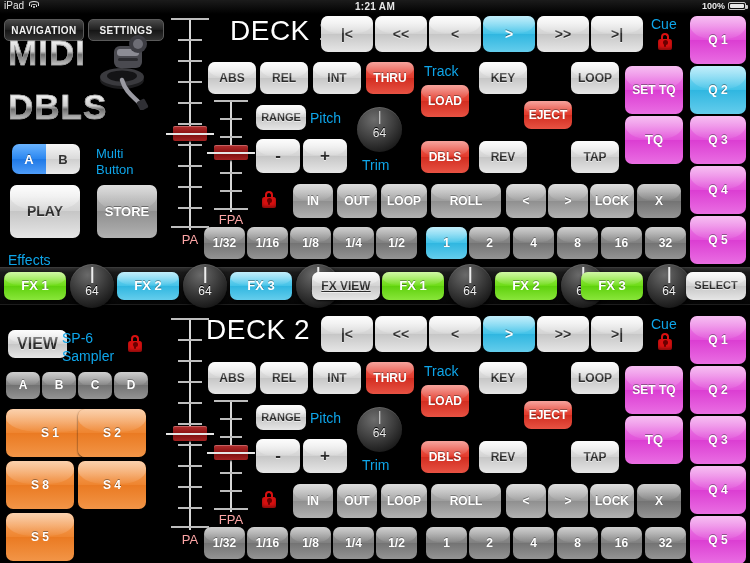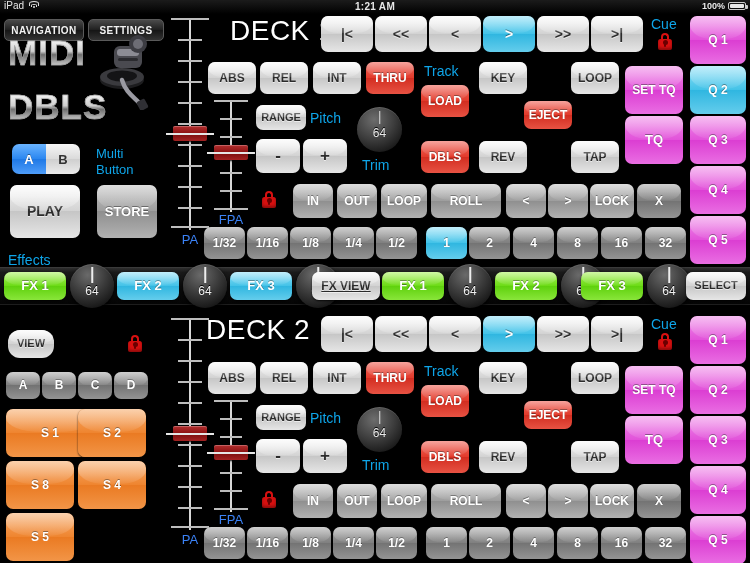--- a/index.html
+++ b/index.html
@@ -95,21 +95,21 @@
 
   
   .fader{position:absolute;}
   .fader .stem{position:absolute;left:50%;transform:translateX(-50%);width:2px;background:#d8d8d8;top:0;bottom:0;}
   .fader .tk{position:absolute;left:50%;transform:translateX(-50%);height:2px;background:#bdbdbd;}
   .fader .cap{position:absolute;left:50%;transform:translateX(-50%);width:34px;height:15px;border-radius:2px;
     background:linear-gradient(#b32f2f,#8e1414 45%,#7d0f0f 55%,#a32222);
     box-shadow:0 1px 2px rgba(0,0,0,.9), inset 0 1px 0 rgba(255,255,255,.25);}
   .fader .cap::after{content:"";position:absolute;left:-7px;right:-7px;top:50%;height:2px;background:#e6e6e6;transform:translateY(-50%);z-index:-1;}
   .fader .cap-line{position:absolute;left:-7px;right:-7px;top:50%;height:2px;background:#e6e6e6;transform:translateY(-50%);}
-  .fader .fname{position:absolute;left:50%;transform:translateX(-50%);font-size:13px;color:#3b82f6;white-space:nowrap;}
+  .fader .fname{position:absolute;left:50%;transform:translateX(-50%);font-size:13px;color:#fca5a5;white-space:nowrap;}
 
   
   .knob{position:absolute;border-radius:50%;
     background:radial-gradient(circle at 38% 28%, #6d6d6d 0%, #3c3c3c 48%, #1b1b1b 78%, #101010 100%);
     box-shadow:0 2px 3px rgba(0,0,0,.9), inset 0 1px 0 rgba(255,255,255,.12);
     display:flex;align-items:center;justify-content:center;}
   .knob .kv{font-size:12px;color:#e8e8e8;font-weight:normal;text-shadow:0 -1px 0 #000;}
   .knob .ptr{position:absolute;left:50%;top:4px;width:1.5px;height:13px;background:#e0e0e0;transform:translateX(-50%);}
 
   
@@ -325,21 +325,25 @@
       <div class="ptr"></div>
       <div class="kv" style="margin-top:9px;">64</div>
     </div>
   <div class="btn s-green" style="left:581px;top:272px;width:62px;height:28px;font-size:13px;">FX 3</div>
   <div class="fxknob" style="left:647px;top:264px;">
       <div class="ptr"></div>
       <div class="kv" style="margin-top:9px;">64</div>
     </div>
   <div class="btn s-white" style="left:686px;top:272px;width:60px;height:28px;font-size:11px;">SELECT</div>
 
-  <div class="btn s-white" style="left:8px;top:330px;width:46px;height:28px;font-size:11px;border-radius:12px;">VIEW</div>
+  <div class="btn s-white" style="left:8px;top:330px;width:59px;height:28px;font-size:16px;">VIEW</div>
+  <div class="lbl" style="left:62px;top:330px;font-size:14px;line-height:1.25;">
+    <div>SP-6</div>
+    <div>Sampler</div>
+  </div>
   <div class="lock" style="left:128px;top:335px;">
       <div class="sh"></div>
       <div class="body"></div>
       <div class="kh"></div>
     </div>
 
   <div class="btn s-dgrey" style="left:6px;top:372px;width:34px;height:27px;font-size:12px;">A</div>
   <div class="btn s-dgrey" style="left:42px;top:372px;width:34px;height:27px;font-size:12px;">B</div>
   <div class="btn s-dgrey" style="left:78px;top:372px;width:34px;height:27px;font-size:12px;">C</div>
   <div class="btn s-dgrey" style="left:114px;top:372px;width:34px;height:27px;font-size:12px;">D</div>

